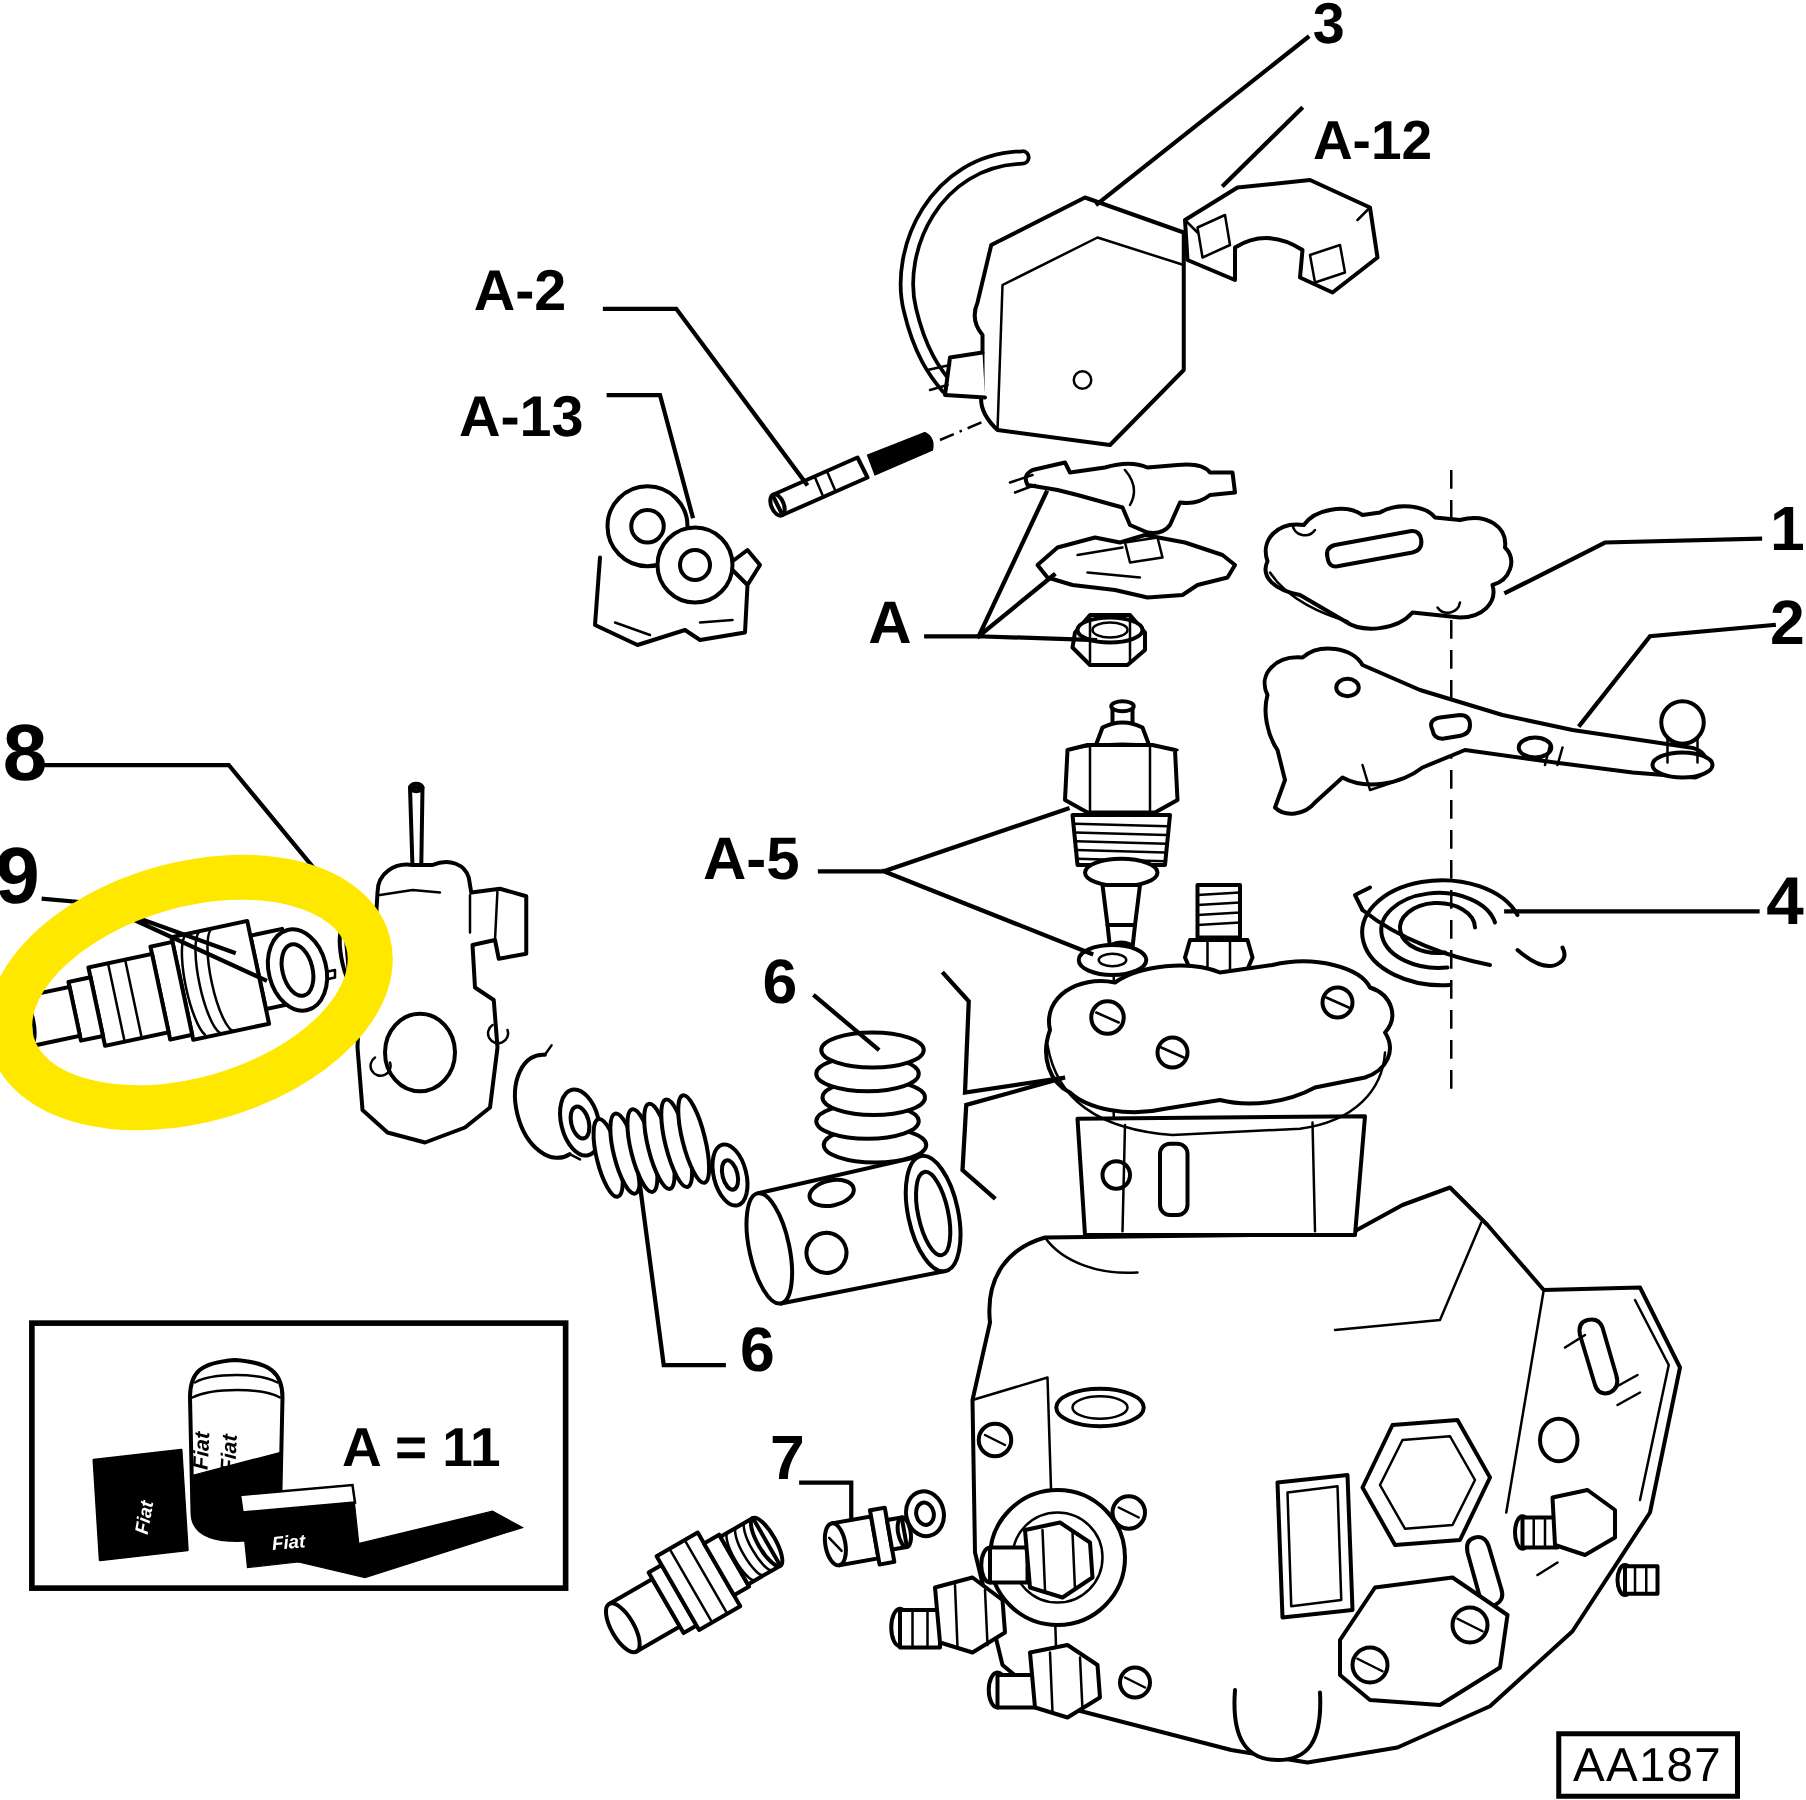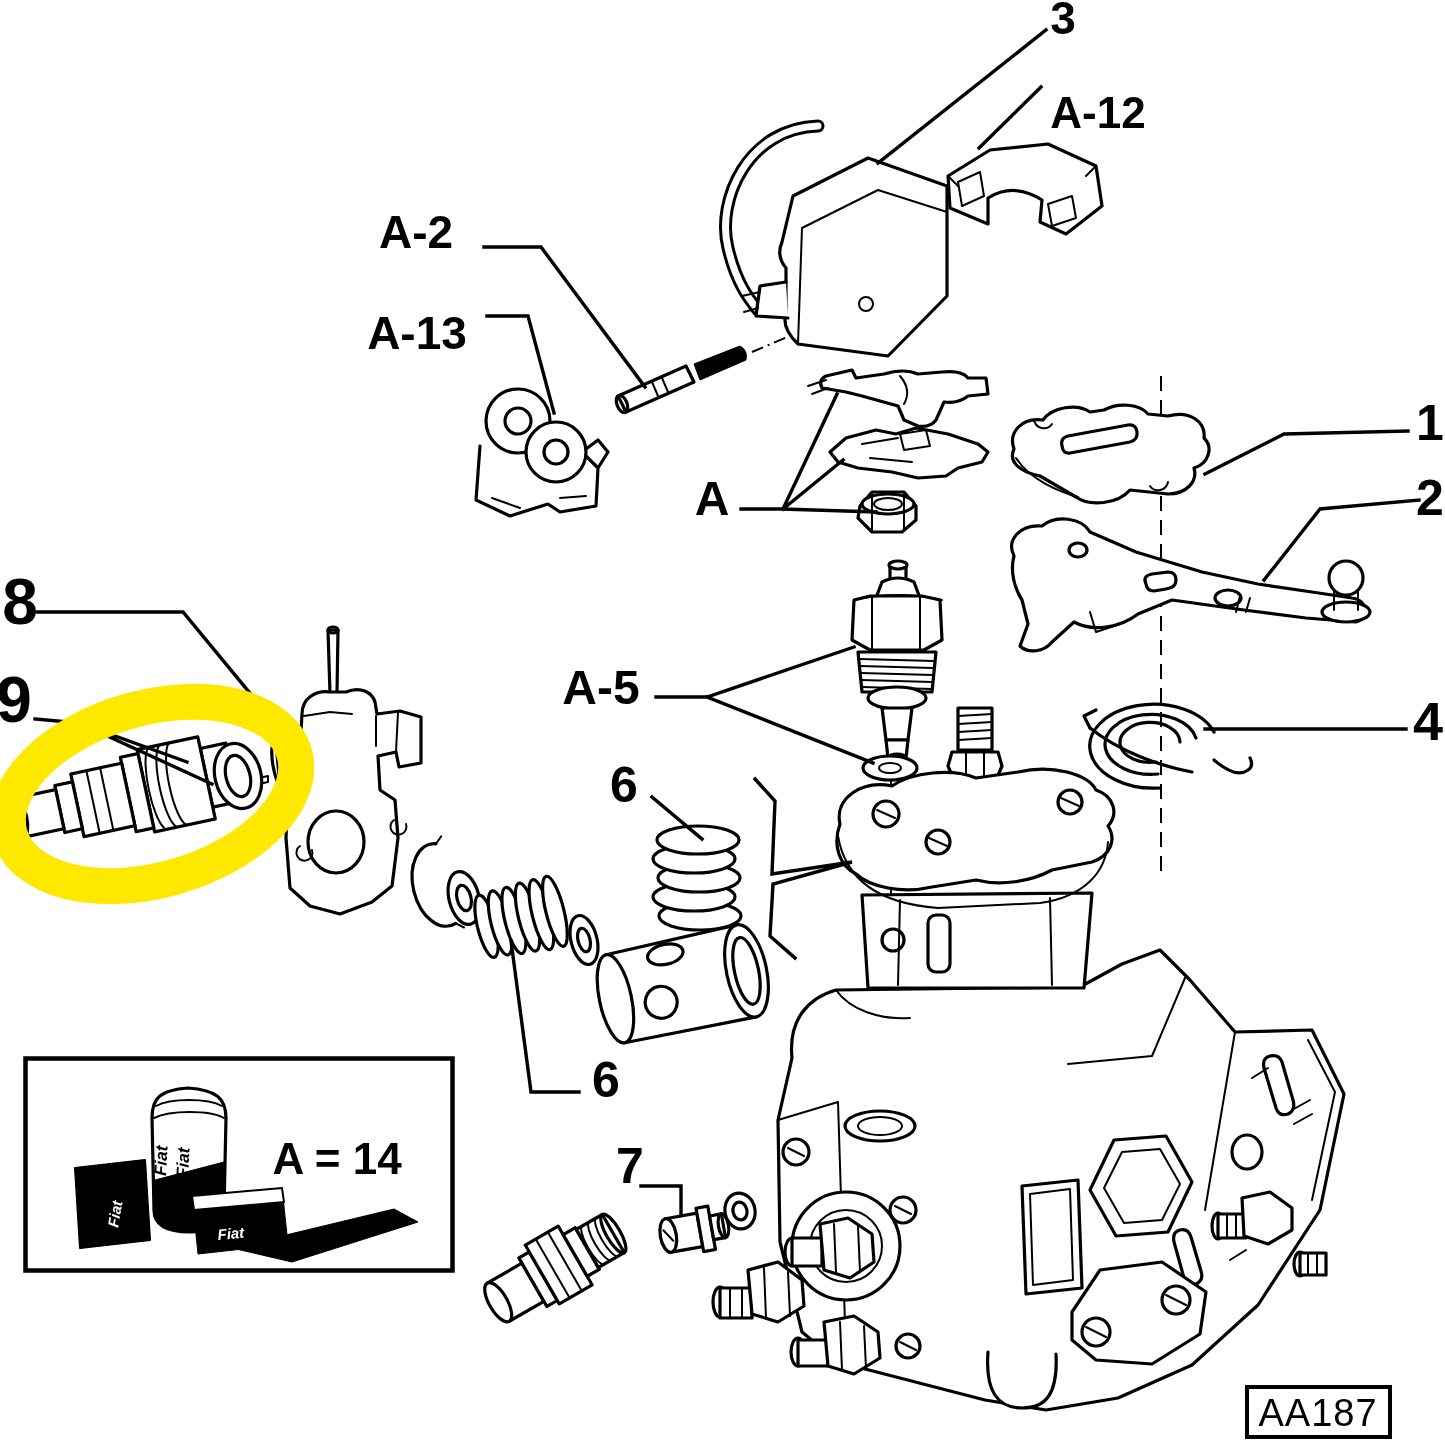--- a/index.html
+++ b/index.html
@@ -386,16 +386,16 @@
 <div class="lbl" style="left:712px;top:499px;font-size:48px;">A</div>
 <div class="lbl" style="left:1430px;top:423px;font-size:50px;">1</div>
 <div class="lbl" style="left:1430px;top:498px;font-size:50px;">2</div>
 <div class="lbl" style="left:20px;top:602px;font-size:64px;">8</div>
 <div class="lbl" style="left:14px;top:700px;font-size:64px;">9</div>
 <div class="lbl" style="left:601px;top:688px;font-size:48px;">A-5</div>
 <div class="lbl" style="left:1428px;top:721px;font-size:54px;">4</div>
 <div class="lbl" style="left:624px;top:785px;font-size:50px;">6</div>
 <div class="lbl" style="left:610px;top:1080px;font-size:50px;letter-spacing:8px;">6</div>
 <div class="lbl" style="left:630px;top:1166px;font-size:50px;">7</div>
-<div class="lbl" style="left:337px;top:1159px;font-size:44px;">A = 14</div>
+<div class="lbl" style="left:337px;top:1159px;font-size:44px;">A = 11</div>
 <div class="lbl plain" style="left:1318px;top:1413px;font-size:38px;letter-spacing:1px;">AA187</div>
 
 </div>
 
 </body></html>

